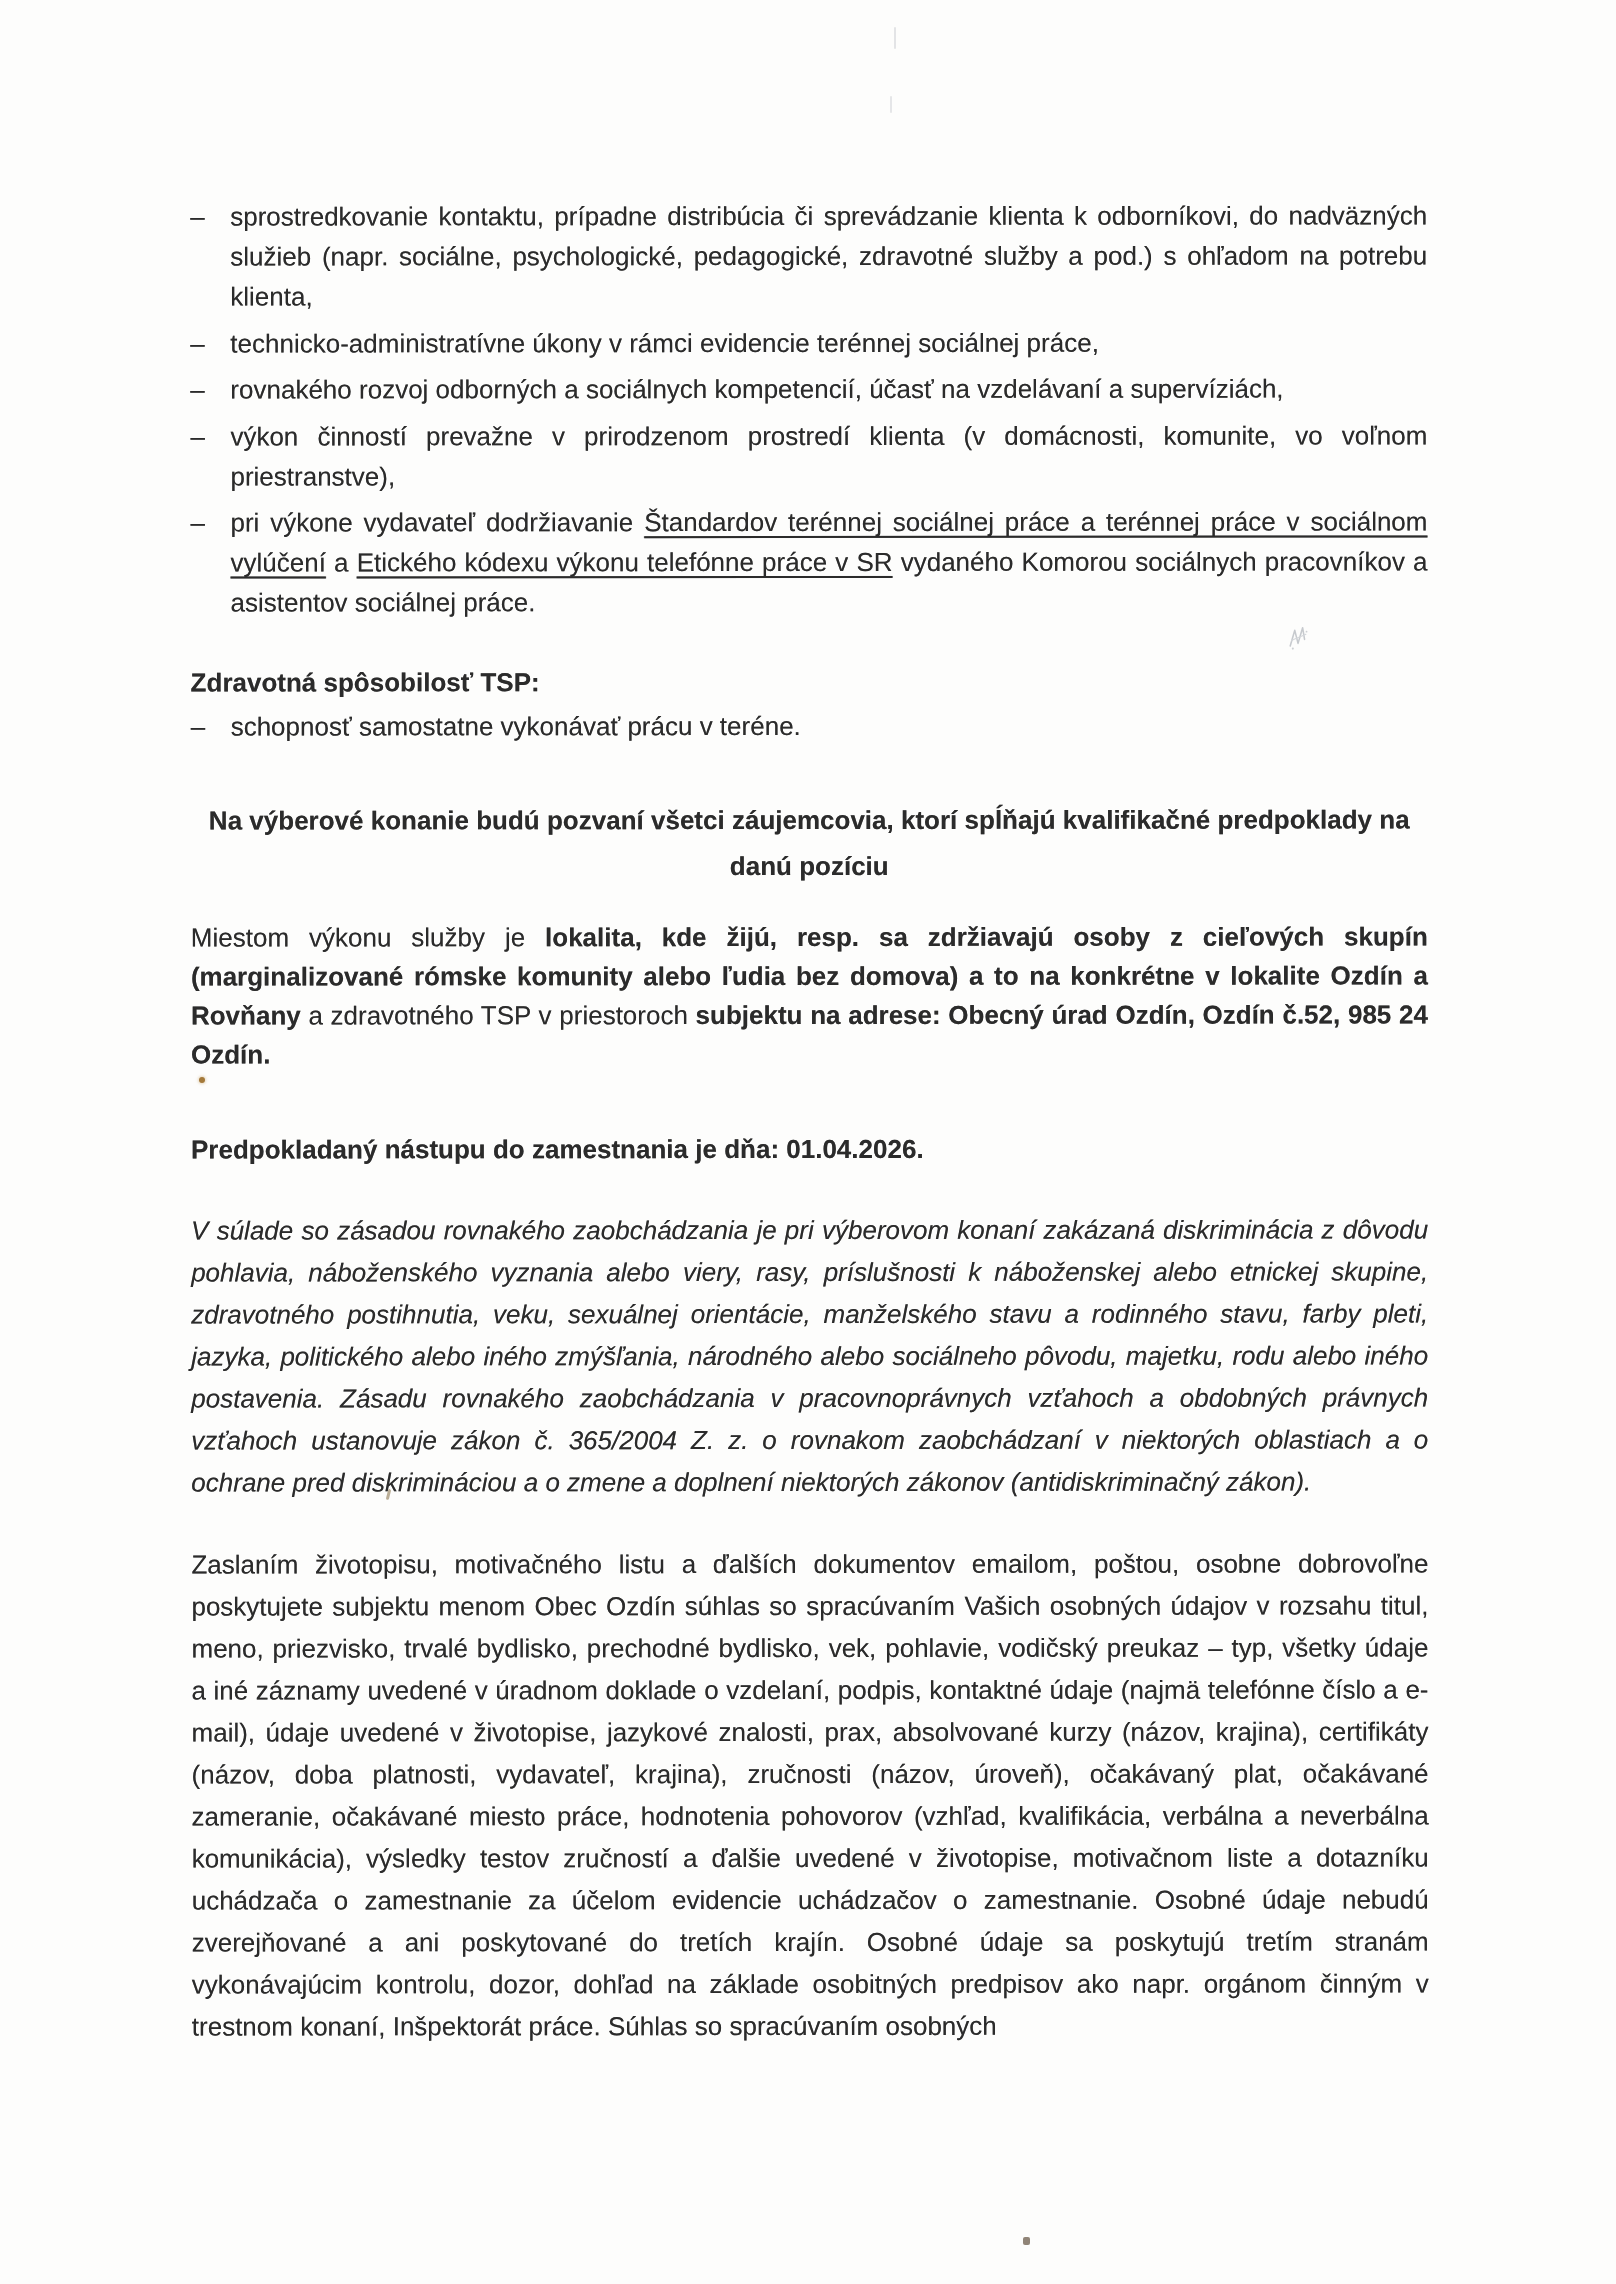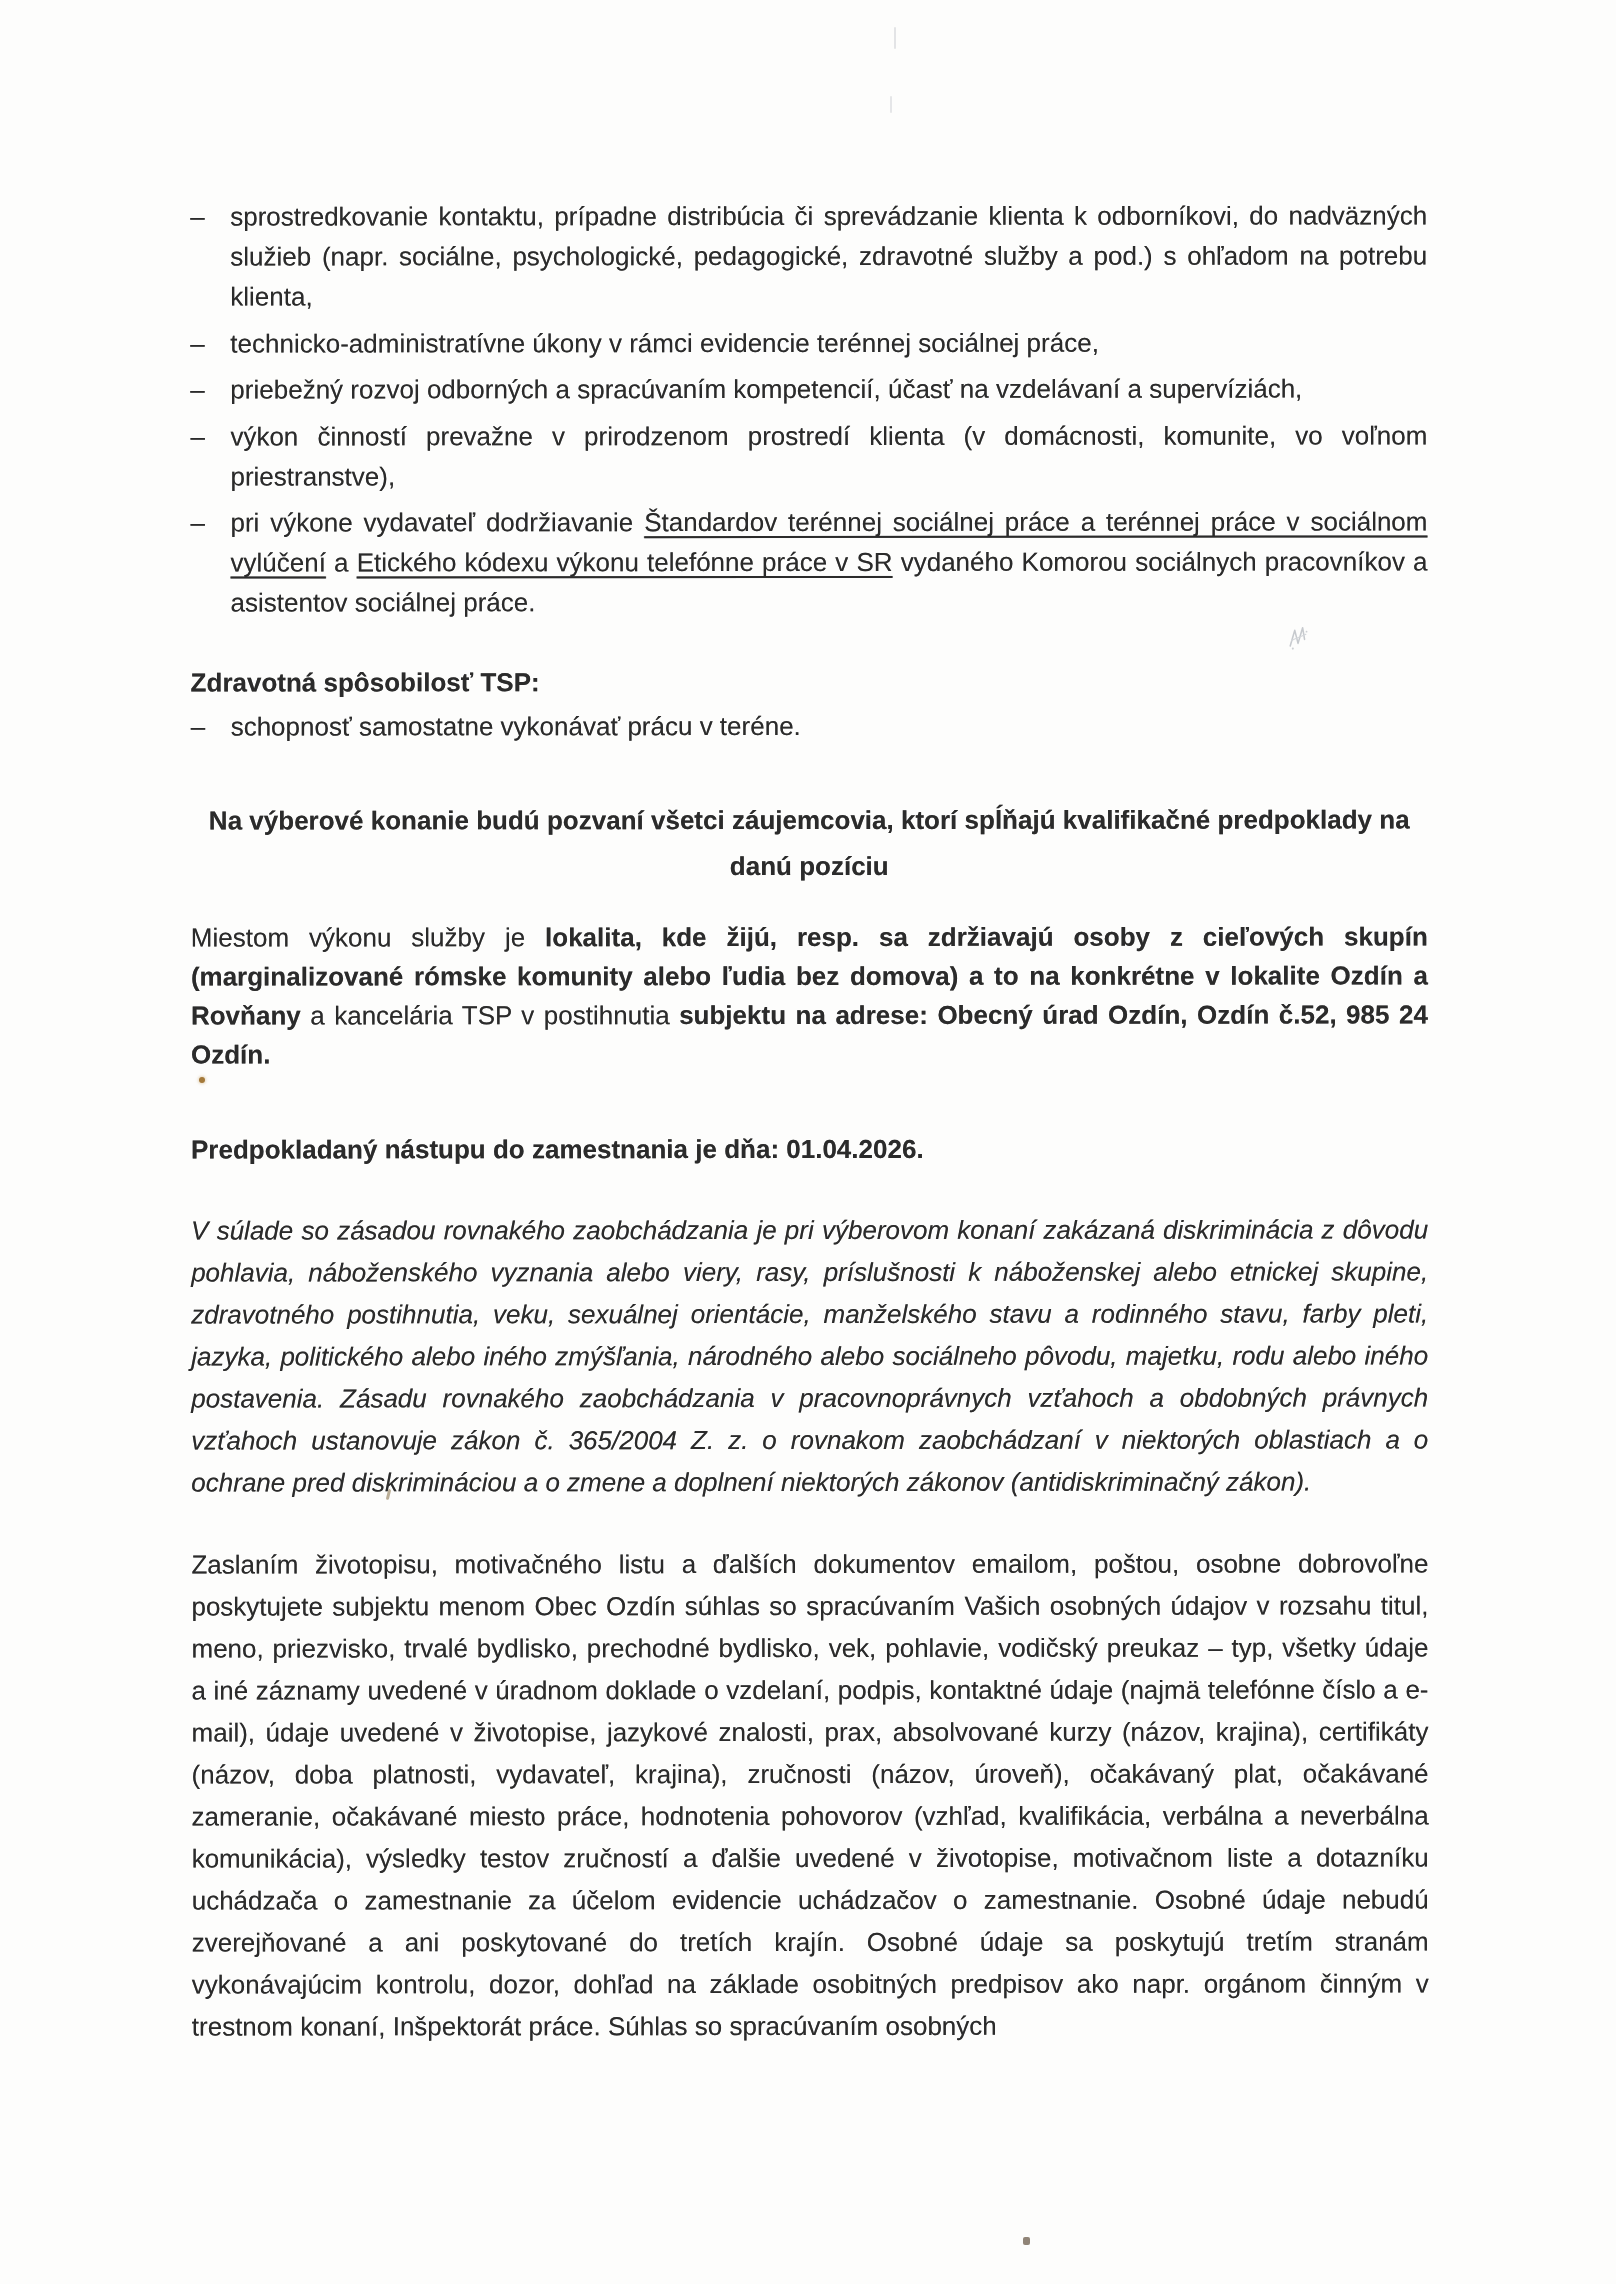--- a/index.html
+++ b/index.html
@@ -106,21 +106,21 @@
       <li class="bullet">
         <span class="dash">–</span>
         <span class="btxt"><span>sprostredkovanie kontaktu, prípadne distribúcia či sprevádzanie klienta k odborníkovi, do nadväzných služieb (napr. sociálne, psychologické, pedagogické, zdravotné služby a pod.) s ohľadom na potrebu klienta,</span></span>
       </li>
       <li class="bullet">
         <span class="dash">–</span>
         <span class="btxt"><span>technicko-administratívne úkony v rámci evidencie terénnej sociálnej práce,</span></span>
       </li>
       <li class="bullet">
         <span class="dash">–</span>
-        <span class="btxt"><span>priebežný rozvoj odborných a spracúvaním kompetencií, účasť na vzdelávaní a supervíziách,</span></span>
+        <span class="btxt"><span>rovnakého rozvoj odborných a sociálnych kompetencií, účasť na vzdelávaní a supervíziách,</span></span>
       </li>
       <li class="bullet">
         <span class="dash">–</span>
         <span class="btxt"><span>výkon činností prevažne v prirodzenom prostredí klienta (v domácnosti, komunite, vo voľnom priestranstve),</span></span>
       </li>
       <li class="bullet">
         <span class="dash">–</span>
         <span class="btxt"><span>pri výkone vydavateľ dodržiavanie </span><span class="u">Štandardov terénnej sociálnej práce a terénnej práce v sociálnom vylúčení</span><span> a </span><span class="u">Etického kódexu výkonu telefónne práce v SR</span><span> vydaného Komorou sociálnych pracovníkov a asistentov sociálnej práce.</span></span>
       </li>
     </ul>
@@ -132,21 +132,21 @@
         <span class="dash">–</span>
         <span class="btxt">schopnosť samostatne vykonávať prácu v teréne.</span>
       </li>
     </ul>
 
     <div class="invite">
       <div>Na výberové konanie budú pozvaní všetci záujemcovia, ktorí spĺňajú kvalifikačné predpoklady na</div>
       <div>danú pozíciu</div>
     </div>
 
-    <p class="location"><span>Miestom výkonu služby je </span><span class="b">lokalita, kde žijú, resp. sa zdržiavajú osoby z cieľových skupín (marginalizované rómske komunity alebo ľudia bez domova) a to na konkrétne v lokalite Ozdín a Rovňany</span><span> a kancelária TSP v postihnutia </span><span class="b">subjektu na adrese: Obecný úrad Ozdín, Ozdín č.52, 985 24 Ozdín.</span></p>
+    <p class="location"><span>Miestom výkonu služby je </span><span class="b">lokalita, kde žijú, resp. sa zdržiavajú osoby z cieľových skupín (marginalizované rómske komunity alebo ľudia bez domova) a to na konkrétne v lokalite Ozdín a Rovňany</span><span> a zdravotného TSP v priestoroch </span><span class="b">subjektu na adrese: Obecný úrad Ozdín, Ozdín č.52, 985 24 Ozdín.</span></p>
 
     <p class="startdate">Predpokladaný nástupu do zamestnania je dňa: 01.04.2026.</p>
 
     <p class="italicp">V súlade so zásadou rovnakého zaobchádzania je pri výberovom konaní zakázaná diskriminácia z dôvodu pohlavia, náboženského vyznania alebo viery, rasy, príslušnosti k náboženskej alebo etnickej skupine, zdravotného postihnutia, veku, sexuálnej orientácie, manželského stavu a rodinného stavu, farby pleti, jazyka, politického alebo iného zmýšľania, národného alebo sociálneho pôvodu, majetku, rodu alebo iného postavenia. Zásadu rovnakého zaobchádzania v pracovnoprávnych vzťahoch a obdobných právnych vzťahoch ustanovuje zákon č. 365/2004 Z. z. o rovnakom zaobchádzaní v niektorých oblastiach a o ochrane pred diskrimináciou a o zmene a doplnení niektorých zákonov (antidiskriminačný zákon).</p>
 
     <p class="consent">Zaslaním životopisu, motivačného listu a ďalších dokumentov emailom, poštou, osobne dobrovoľne poskytujete subjektu menom Obec Ozdín súhlas so spracúvaním Vašich osobných údajov v rozsahu titul, meno, priezvisko, trvalé bydlisko, prechodné bydlisko, vek, pohlavie, vodičský preukaz – typ, všetky údaje a iné záznamy uvedené v úradnom doklade o vzdelaní, podpis, kontaktné údaje (najmä telefónne číslo a e-mail), údaje uvedené v životopise, jazykové znalosti, prax, absolvované kurzy (názov, krajina), certifikáty (názov, doba platnosti, vydavateľ, krajina), zručnosti (názov, úroveň), očakávaný plat, očakávané zameranie, očakávané miesto práce, hodnotenia pohovorov (vzhľad, kvalifikácia, verbálna a neverbálna komunikácia), výsledky testov zručností a ďalšie uvedené v životopise, motivačnom liste a dotazníku uchádzača o zamestnanie za účelom evidencie uchádzačov o zamestnanie. Osobné údaje nebudú zverejňované a ani poskytované do tretích krajín. Osobné údaje sa poskytujú tretím stranám vykonávajúcim kontrolu, dozor, dohľad na základe osobitných predpisov ako napr. orgánom činným v trestnom konaní, Inšpektorát práce. Súhlas so spracúvaním osobných</p>
 
   </div>
 
   <svg class="artifact pencil" width="30" height="33" viewBox="0 0 46 50">

